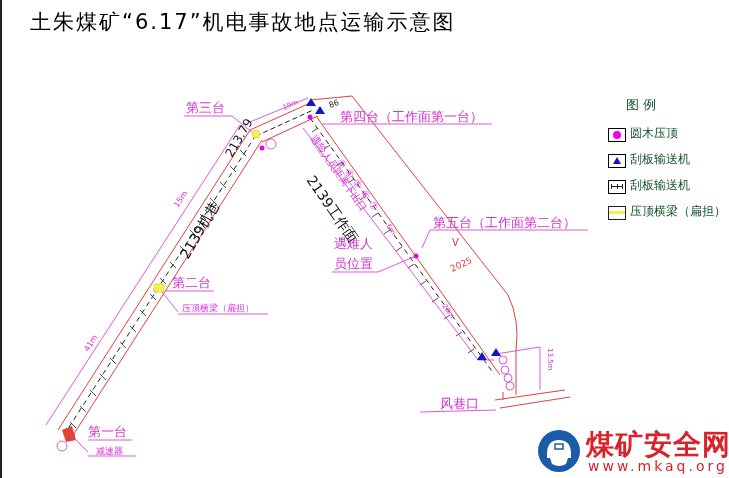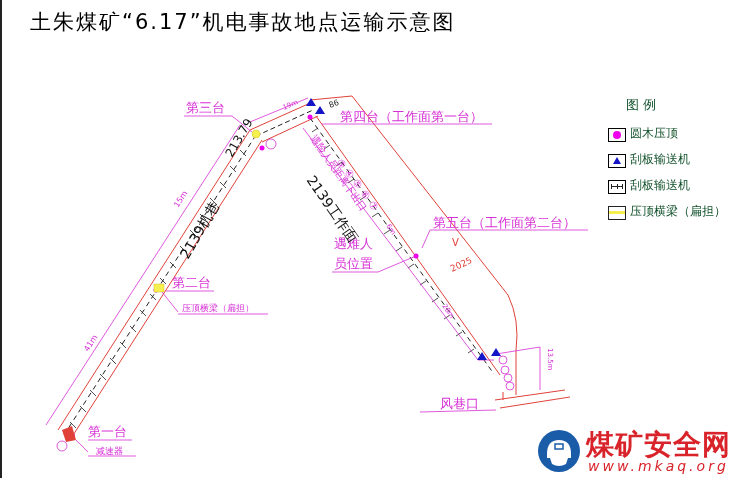--- a/index.html
+++ b/index.html
@@ -10,21 +10,21 @@
            font-family: "DejaVu Sans", sans-serif; white-space: nowrap; }
   svg.main { position: absolute; left: 0; top: 0; }
   .legend { position: absolute; left: 608px; top: 96px; width: 120px; font-size: 12px; color: #14532d; }
   .legend-title { margin-left: 18px; font-size: 13px; margin-bottom: 10px; letter-spacing: 4px; }
   .legend-row { display: flex; align-items: flex-end; height: 18px; margin-bottom: 8px; }
   .legend-box { width: 16px; height: 12px; border: 1px solid #000; margin-right: 4px; position: relative; background:#fff; }
   .legend-label { white-space: nowrap; font-size: 12px; }
   .logo { position: absolute; left: 530px; top: 428px; width: 199px; height: 50px; }
   .logo-circle { position: absolute; left: 8px; top: 2px; width: 42px; height: 42px; border-radius: 50%; background: #1a5ca8; }
   .logo-title { position: absolute; left: 56px; top: -2px; font-size: 28px; font-weight: bold; color: #d8232a; letter-spacing: 1px; white-space: nowrap; }
-  .logo-url { position: absolute; left: 58px; top: 30px; font-size: 14px; color: #d8232a; letter-spacing: 3px; white-space: nowrap; font-style: italic; }
+  .logo-url { position: absolute; left: 58px; top: 30px; font-size: 14px; color: #d8232a; letter-spacing: 3px; white-space: nowrap; }
 </style>
 </head>
 <body>
 
 <div class="frame-left"></div>
 
 <div class="title">土朱煤矿“6.17”机电事故地点运输示意图</div>
 
 <svg class="main" width="729" height="478" viewBox="0 0 729 478">
   <defs>

